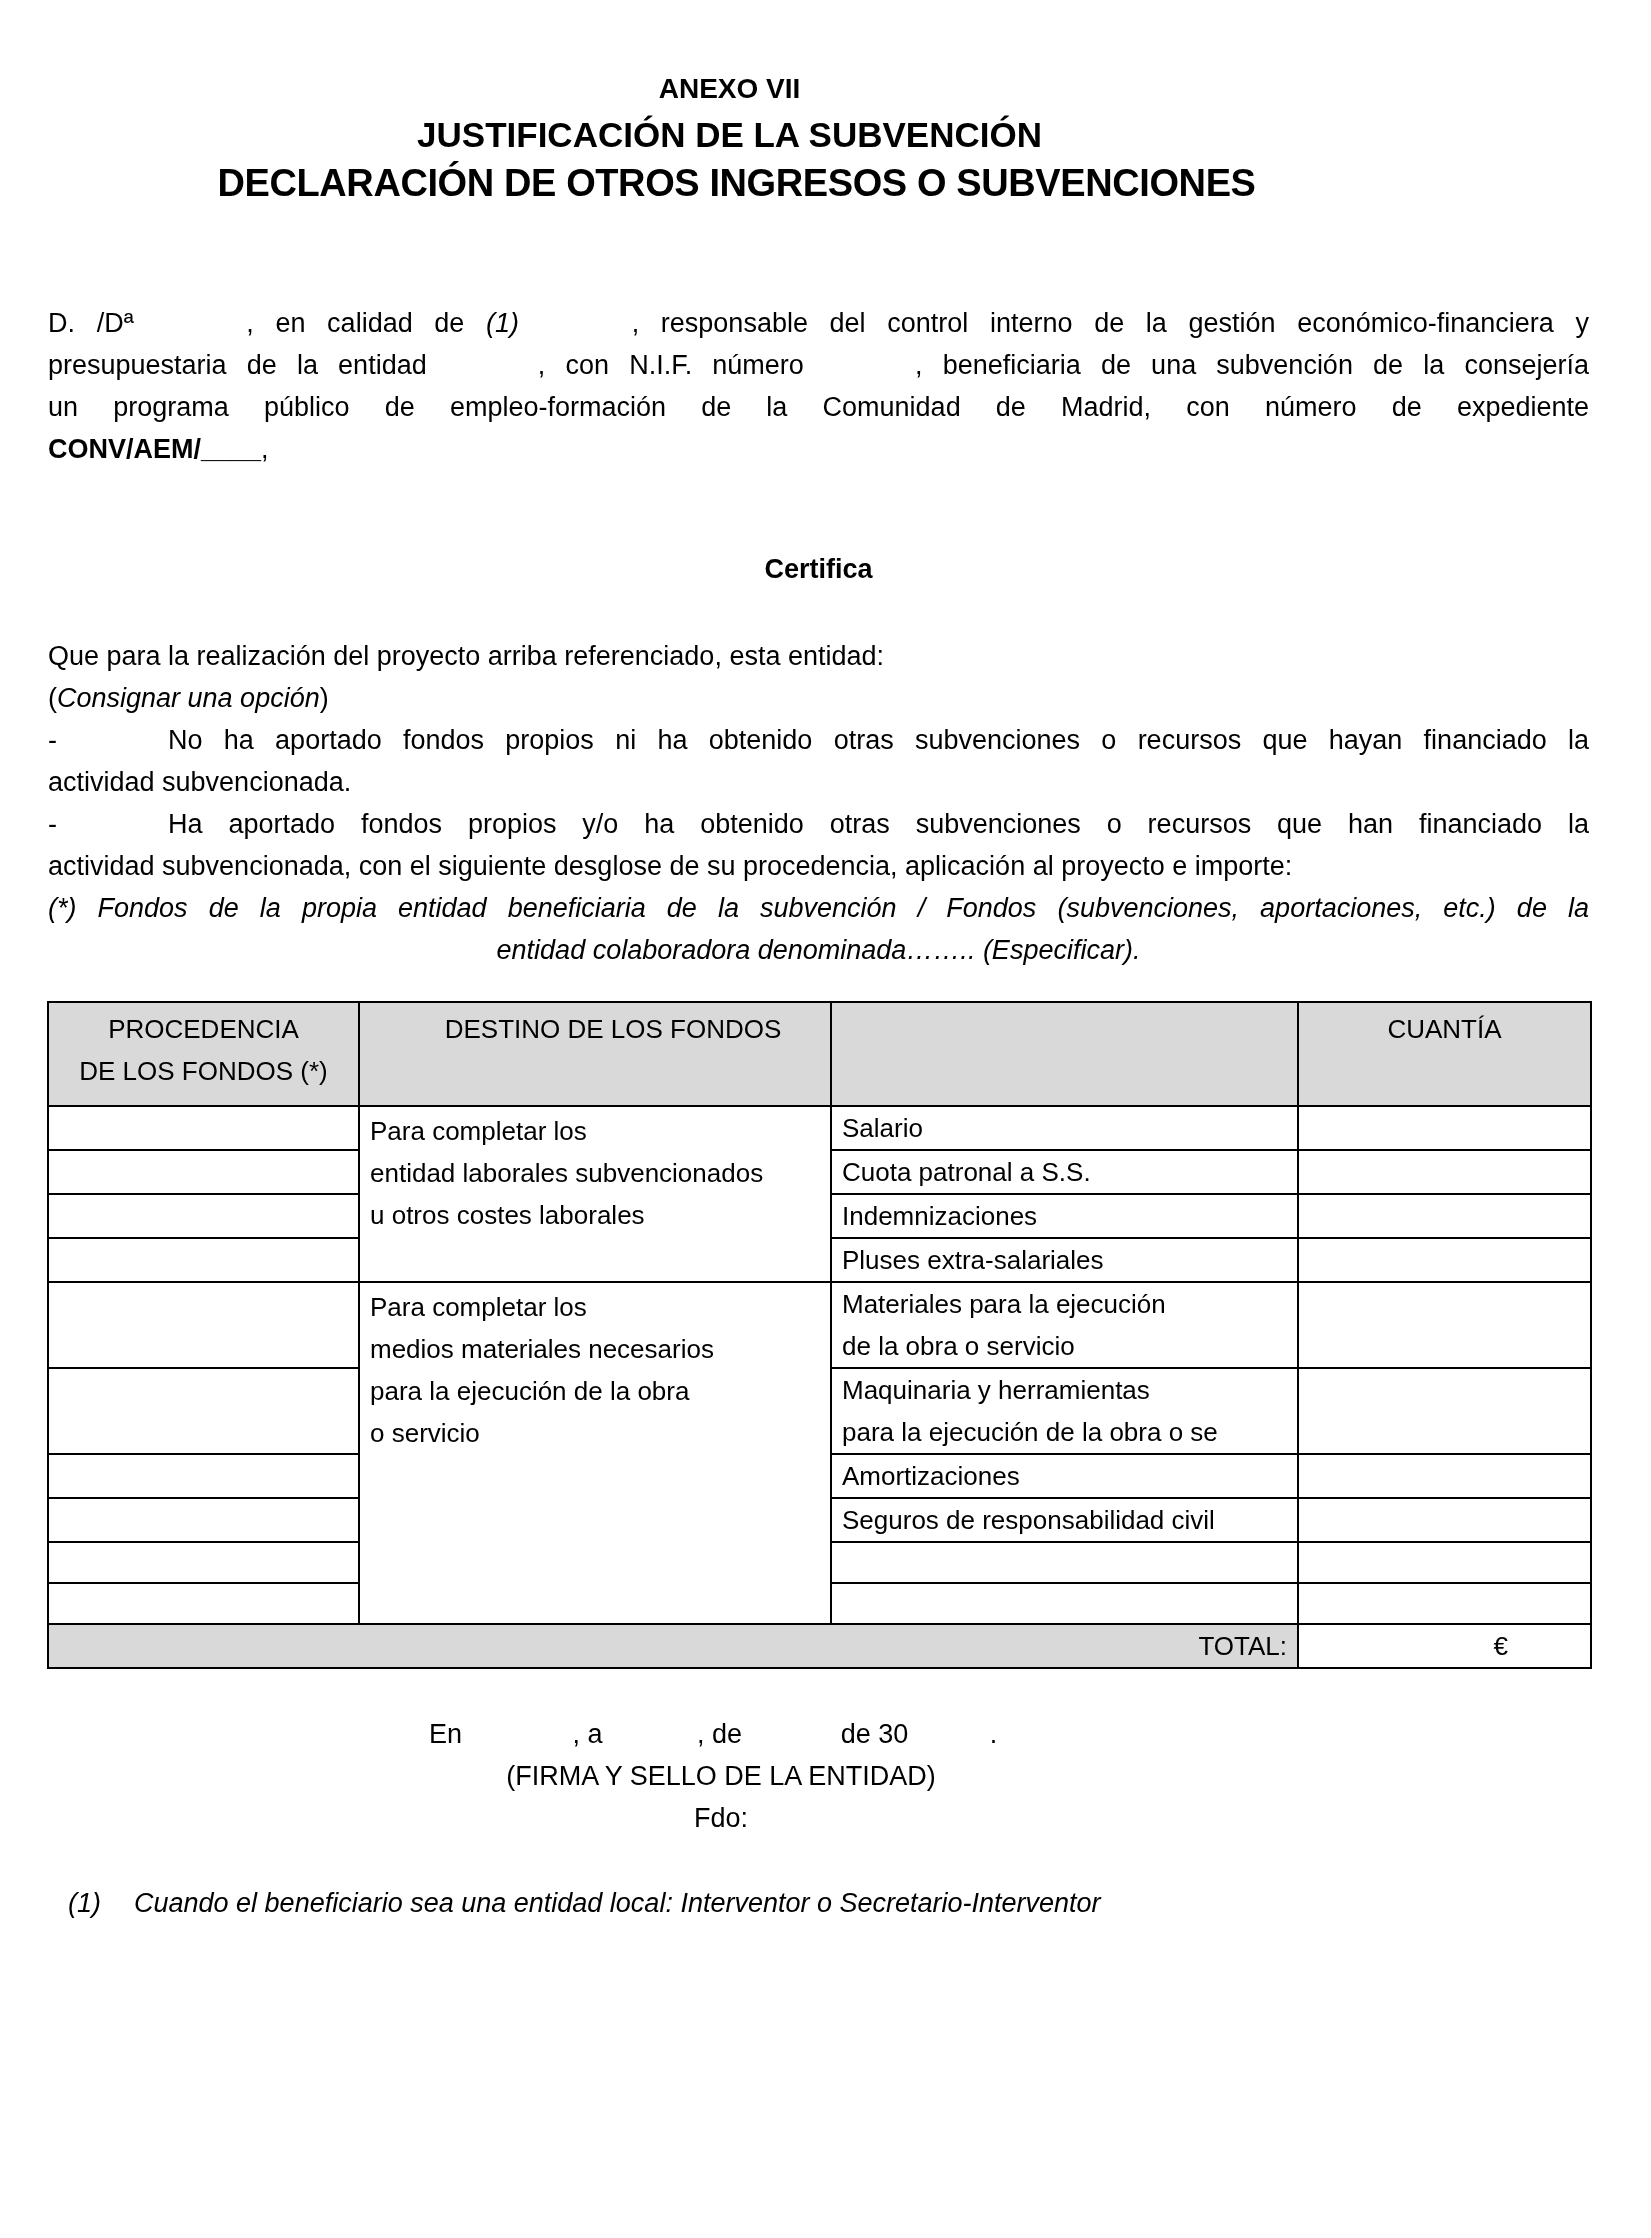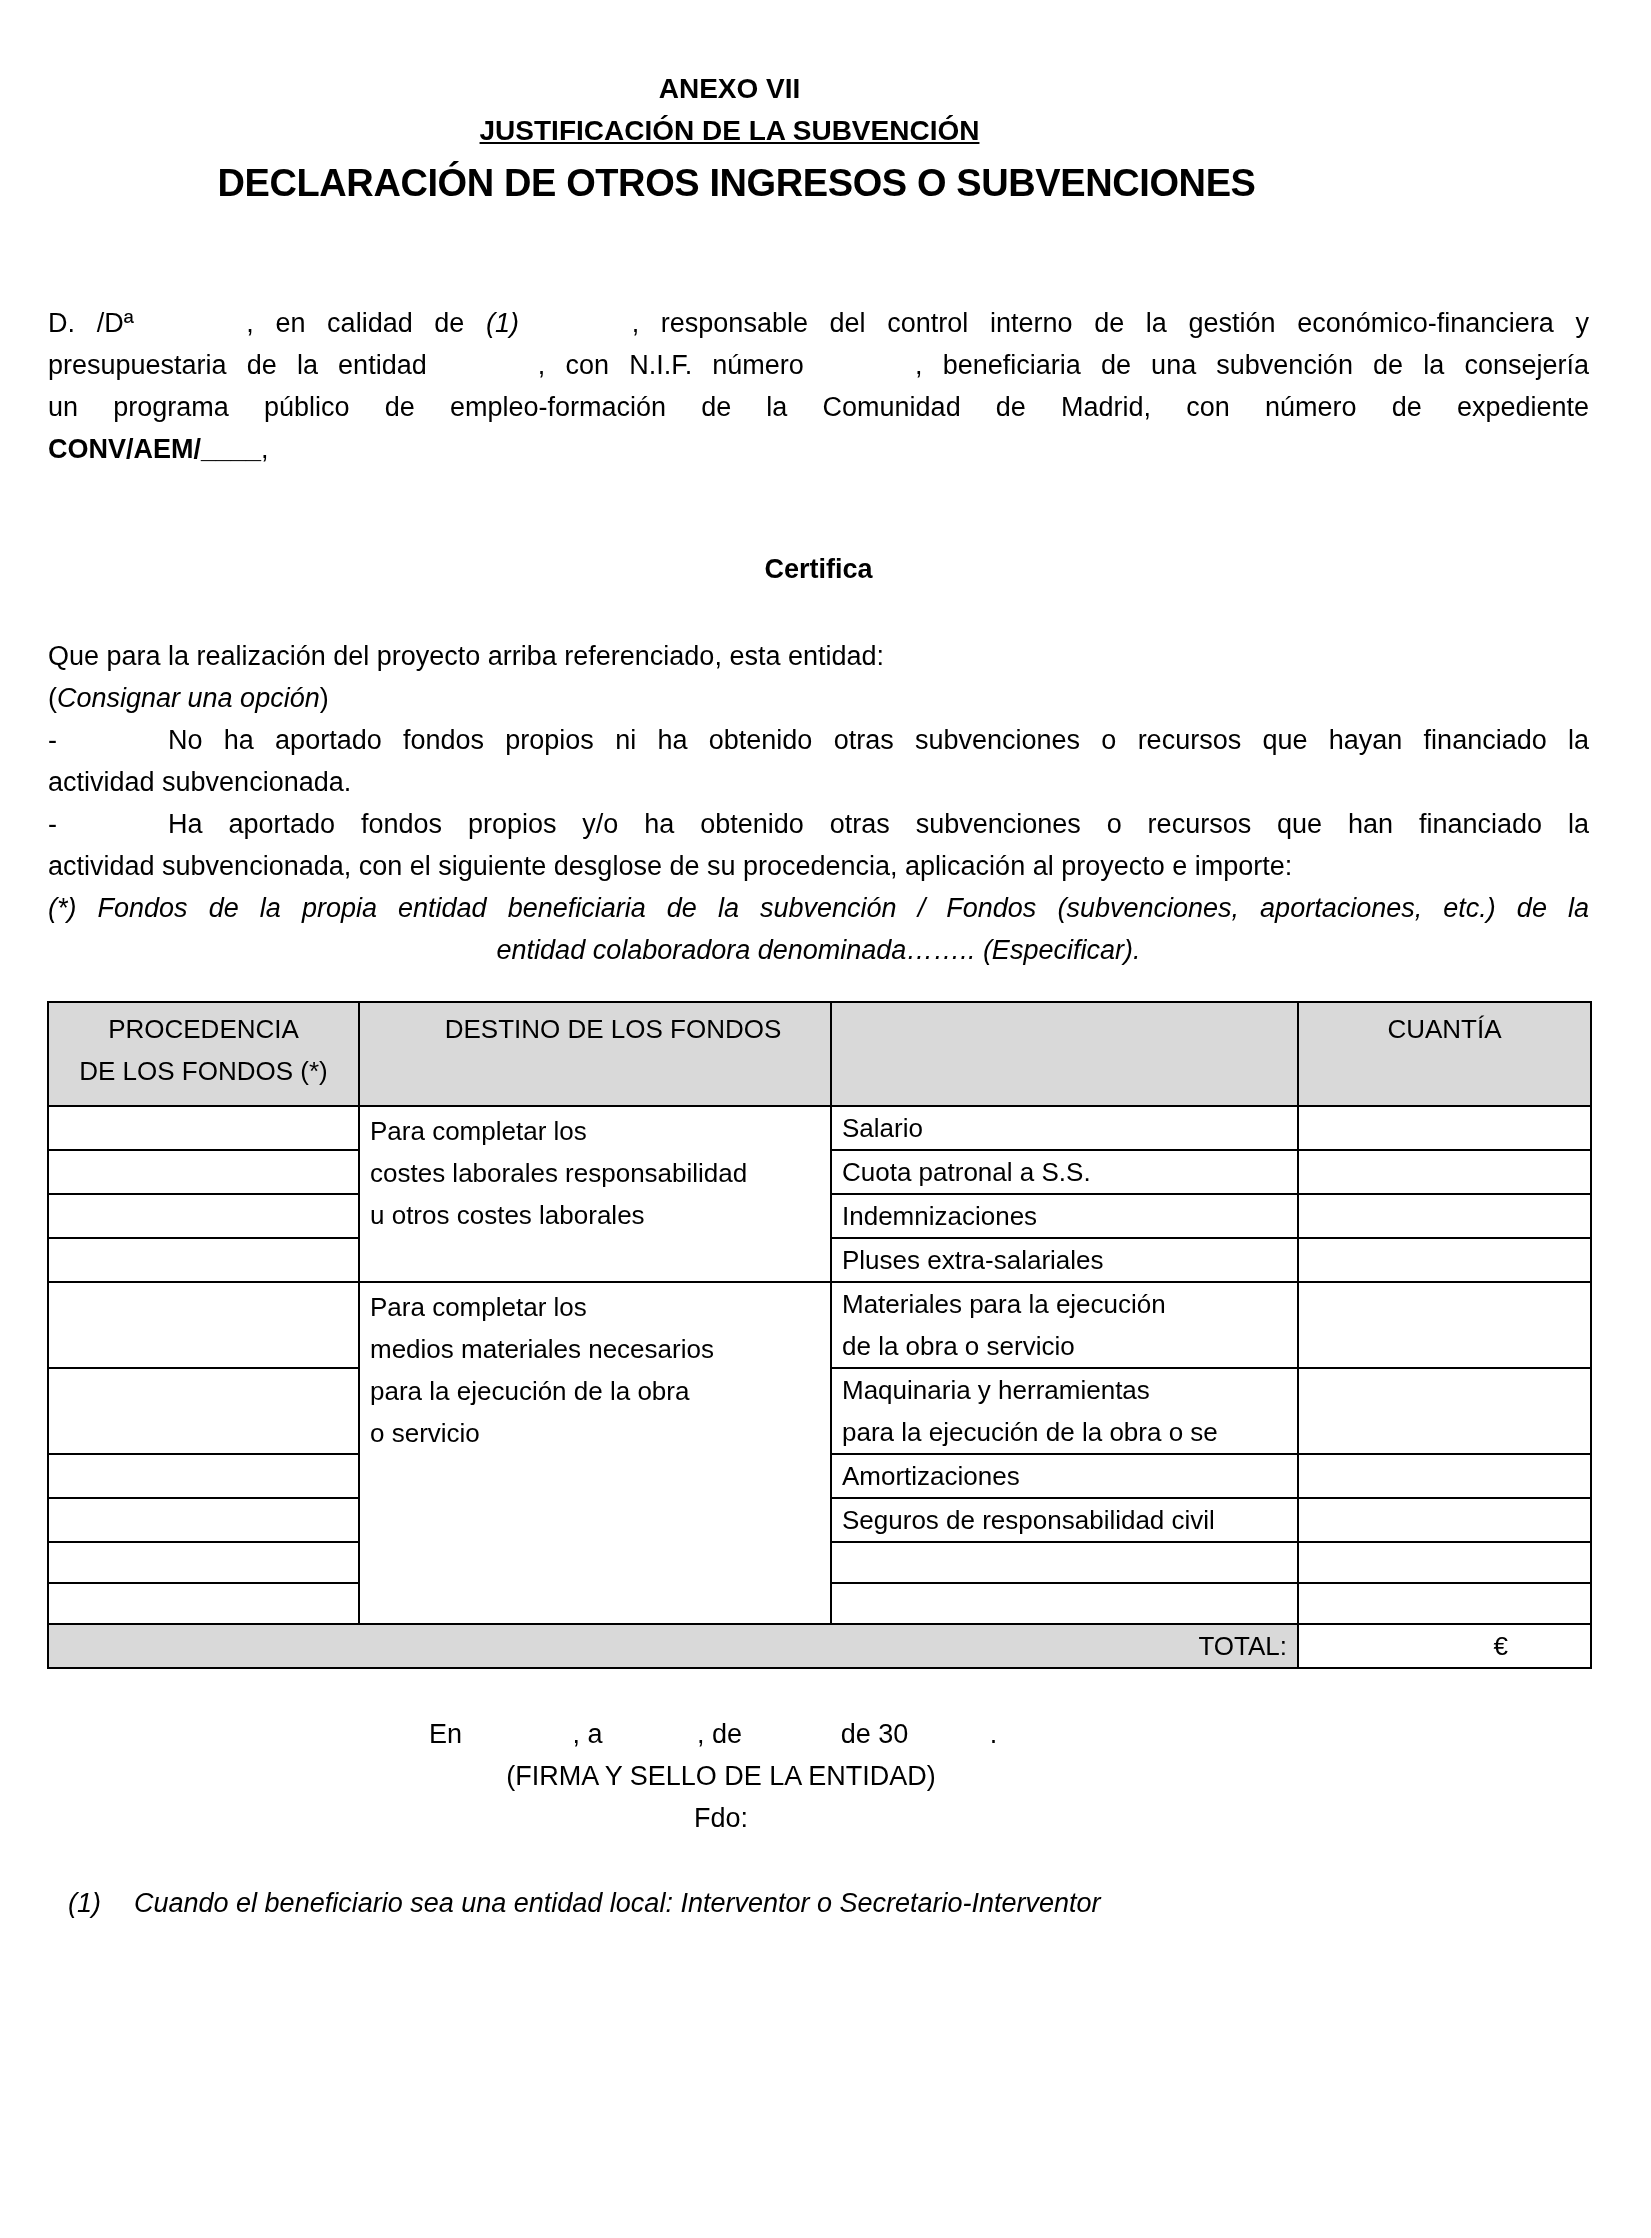--- a/index.html
+++ b/index.html
@@ -3,21 +3,21 @@
 <meta charset="utf-8">
 <style>
   html, body { margin: 0; padding: 0; background: #ffffff; }
   body {
     width: 1652px; height: 2239px; position: relative; overflow: hidden;
     font-family: "Liberation Sans", sans-serif; color: #000;
   }
   .abs { position: absolute; }
   .center { text-align: center; }
   .h1 { font-weight: bold; font-size: 28px; left: 0; width: 1459px; top: 73px; }
-  .h2 { font-weight: bold; font-size: 28px; left: 0; width: 1459px; top: 115px; text-decoration: underline; }
+  .h2 { font-weight: bold; font-size: 35px; left: 0; width: 1459px; top: 115px; }
   .h3 { font-weight: bold; font-size: 38px; left: 172px; width: 1129px; top: 162px; letter-spacing: -0.4px; }
 
   .para { left: 48px; width: 1541px; top: 302px; font-size: 27px; line-height: 42px; text-align: justify; }
   .para .line { display: block; white-space: nowrap; height: 42px; position: relative; }
   .para .line.just { text-align: justify; text-align-last: justify; white-space: normal; }
   .blank { display: inline-block; }
   .it { font-style: italic; }
   .b { font-weight: bold; }
 
   .certifica { left: 0; width: 1637px; top: 554px; font-size: 27px; font-weight: bold; }
@@ -115,21 +115,21 @@
     </th>
     <th class="th-l">DESTINO DE LOS FONDOS</th>
     <th></th>
     <th class="th-c">CUANTÍA</th>
   </tr>
 
   <tr>
     <td></td>
     <td rowspan="4" class="merged">
       <span>Para completar los</span><br>
-      <span>costes laborales responsabilidad</span><br>
+      <span>entidad laborales subvencionados</span><br>
       <span>u otros costes laborales</span>
     </td>
     <td>Salario</td>
     <td></td>
   </tr>
   <tr>
     <td></td>
     <td>Cuota patronal a S.S.</td>
     <td></td>
   </tr>

